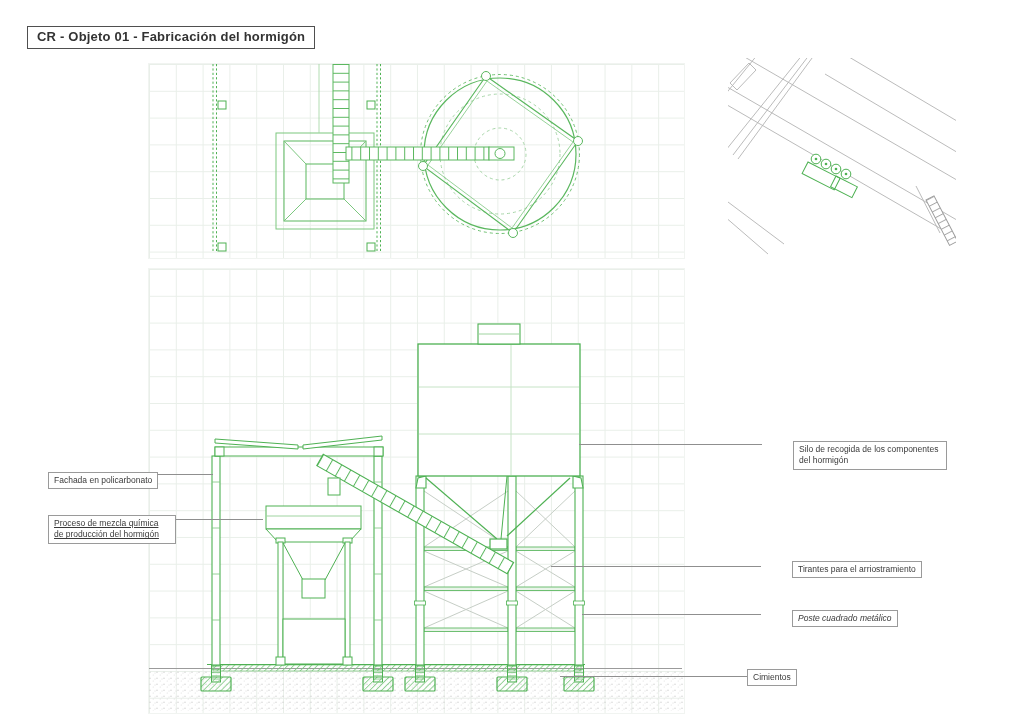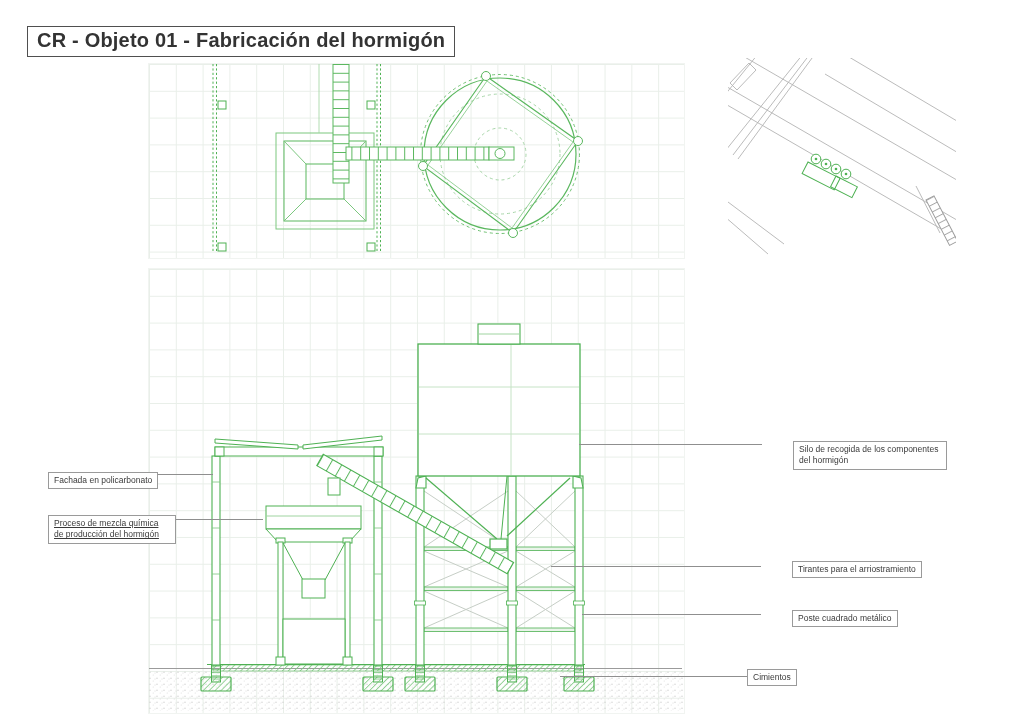--- a/index.html
+++ b/index.html
@@ -3,21 +3,21 @@
 <meta charset="utf-8">
 <style>
   html,body{margin:0;padding:0;}
   body{
     width:1024px;height:724px;position:relative;background:#ffffff;
     font-family:"Liberation Sans", sans-serif;overflow:hidden;
   }
   .title-box{
     position:absolute;left:27px;top:26px;
     border:1.5px solid #4f4f4f;background:#fff;color:#333;
-    font-size:20px;font-weight:700;letter-spacing:.2px;
+    font-size:13px;font-weight:700;letter-spacing:.2px;
     padding:2px 9px 4px 9px;white-space:nowrap;
   }
   .grid-area{
     position:absolute;background-color:#fff;
     background-image:
       linear-gradient(to right,#e9efe9 1px,transparent 1px),
       linear-gradient(to bottom,#e9efe9 1px,transparent 1px);
     background-size:26.8px 26.8px;
     border:1px solid #f1f4f1;
   }
@@ -292,14 +292,14 @@
 <div class="leader" style="left:130px;top:519px;width:133px;"></div>
 <div class="leader" style="left:579px;top:444px;width:183px;"></div>
 <div class="leader" style="left:551px;top:566px;width:210px;"></div>
 <div class="leader" style="left:582px;top:614px;width:179px;"></div>
 <div class="leader" style="left:560px;top:676px;width:201px;"></div>
 
 <div class="callout" style="left:17px;top:472px;">Fachada en policarbonato</div>
 <div class="callout" style="left:17px;top:515px;max-width:116px;text-decoration:underline;">Proceso de mezcla química de producción del hormigón</div>
 <div class="callout" style="left:762px;top:441px;max-width:142px;">Silo de recogida de los componentes del hormigón</div>
 <div class="callout" style="left:761px;top:561px;white-space:nowrap;">Tirantes para el arriostramiento</div>
-<div class="callout" style="left:761px;top:610px;white-space:nowrap;">Poste cuadrado metálico</div>
+<div class="callout" style="left:761px;top:610px;white-space:nowrap;font-style:italic;">Poste cuadrado metálico</div>
 <div class="callout" style="left:716px;top:669px;white-space:nowrap;">Cimientos</div>
 
 </body></html>

